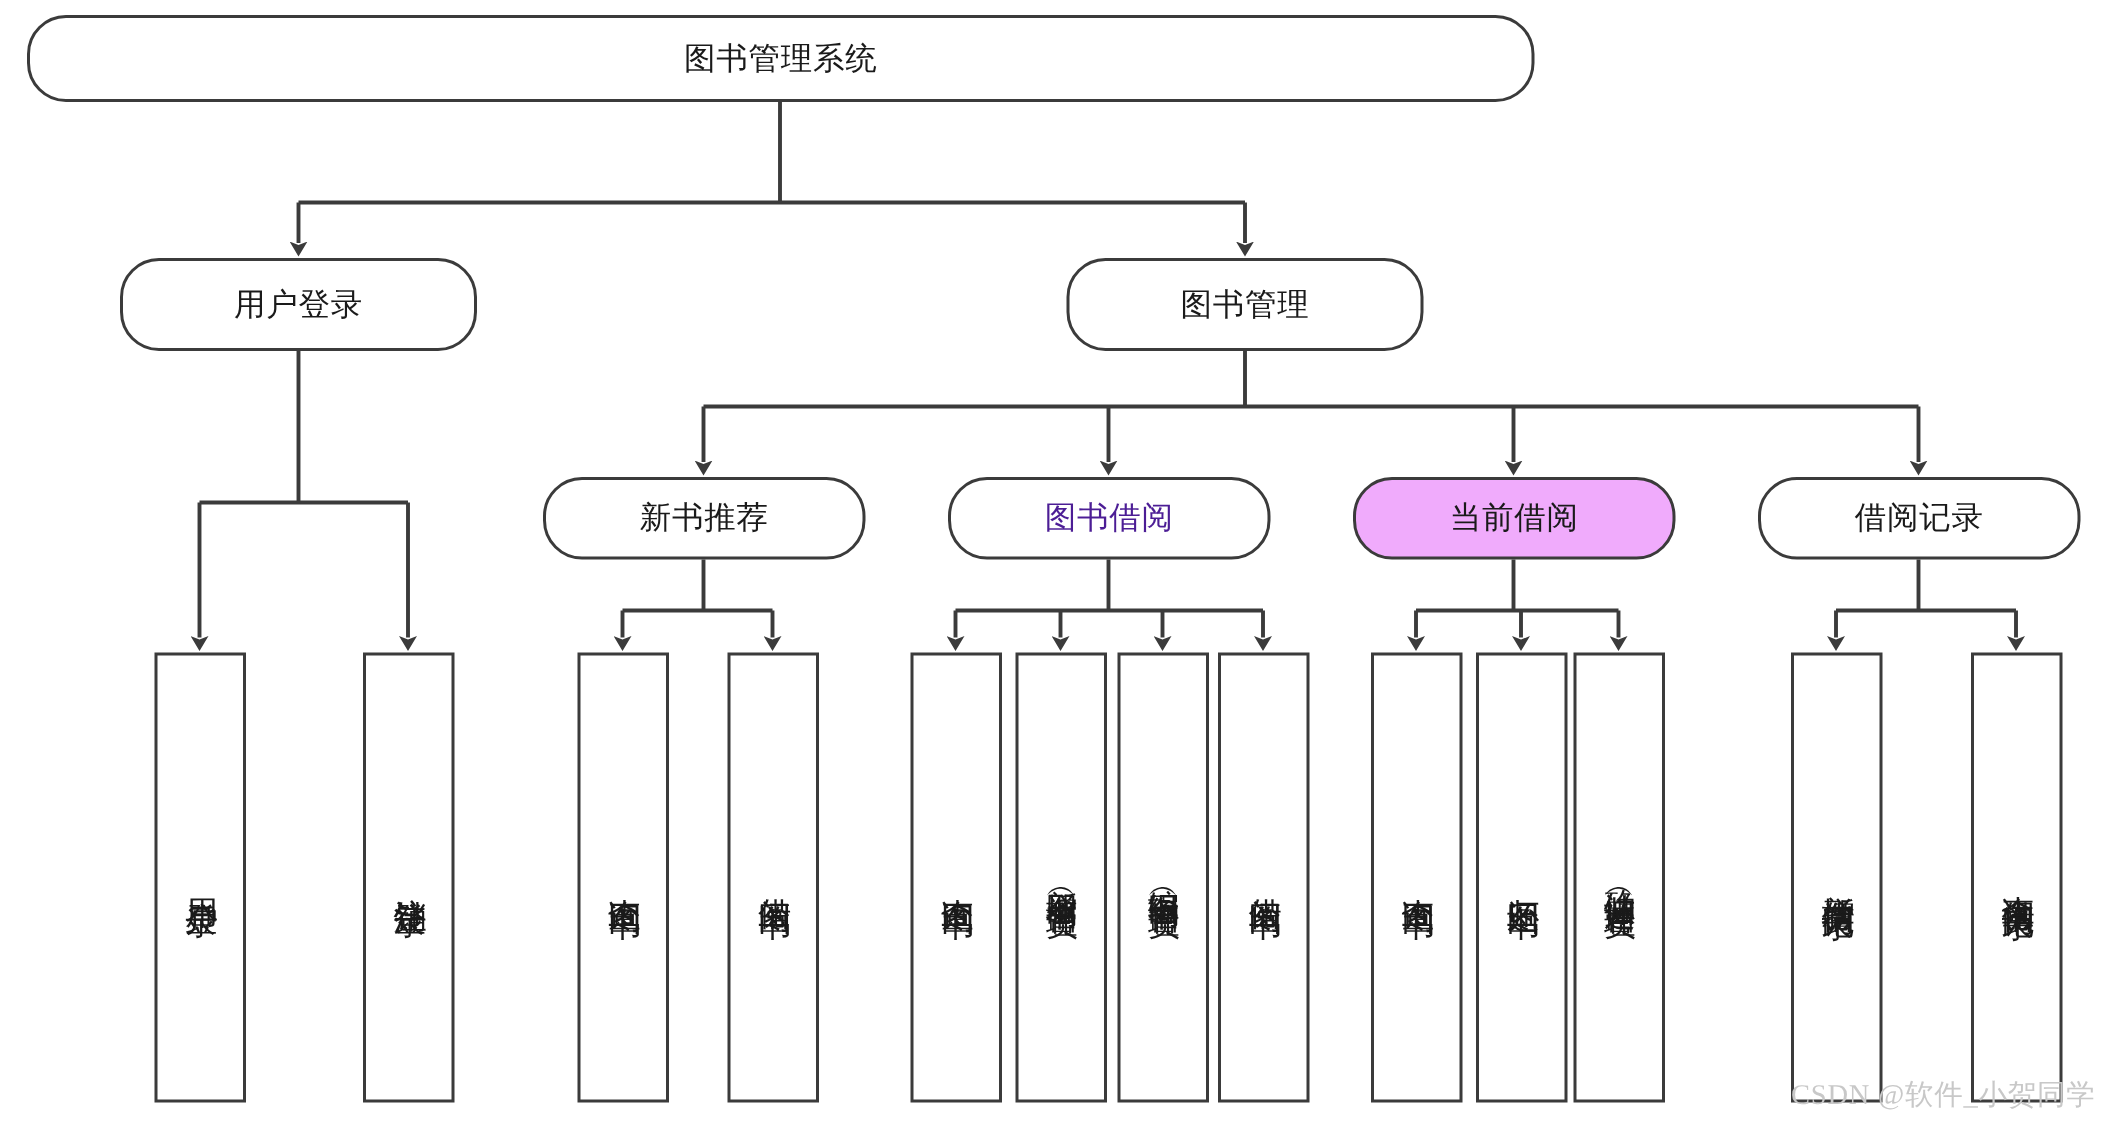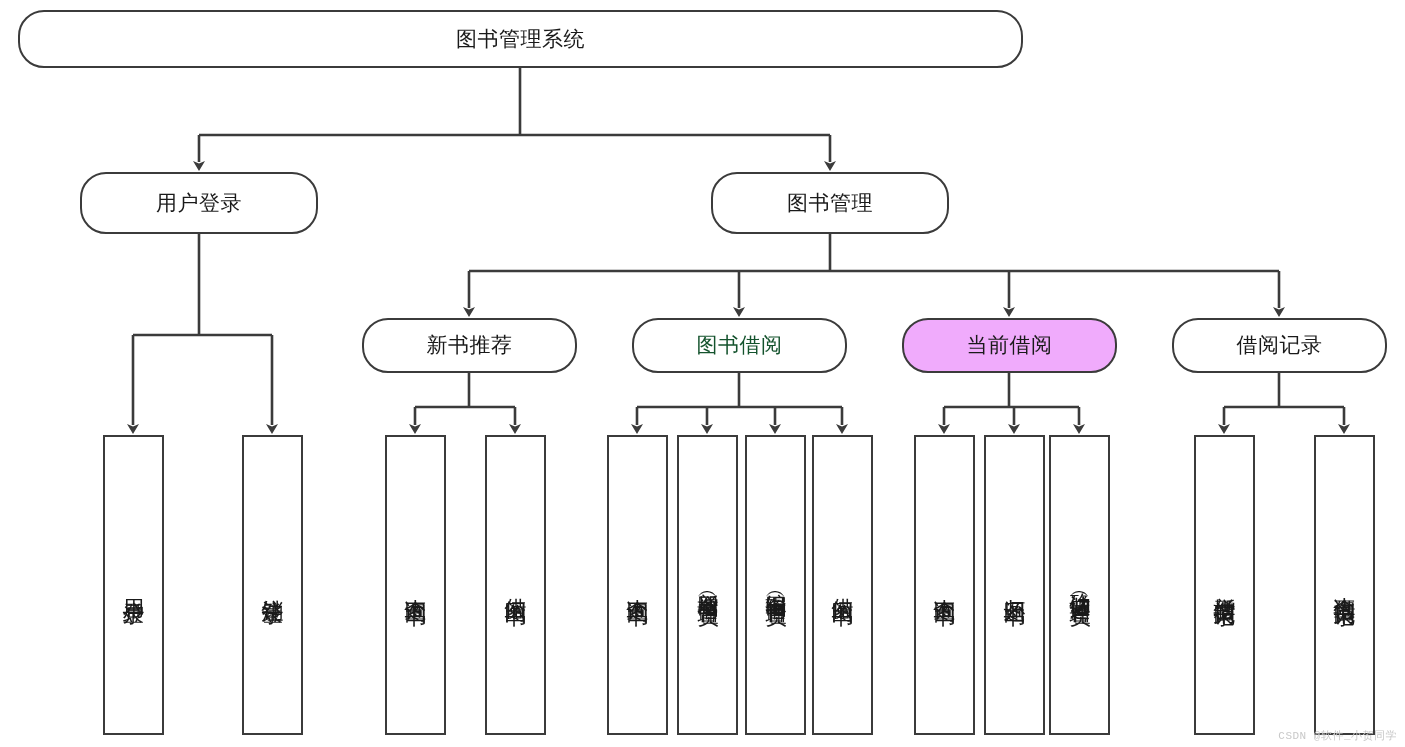--- a/index.html
+++ b/index.html
@@ -58,25 +58,25 @@
     left: 0;
     top: 0;
     width: 1405px;
     height: 747px;
     pointer-events: none;
   }
   .wm {
     position: absolute;
     right: 8px;
     bottom: 4px;
-    font-size: 11px;
+    font-size: 19px;
     color: #c8c8c8;
     letter-spacing: 0.5px;
     white-space: nowrap;
-    font-family: Liberation Mono, monospace;
+    font-family: Liberation Serif, serif;
   }
 </style>
 </head>
 <body>
 
 <div id="canvas">
 
   <svg class="edges" viewBox="0 0 1405 747" xmlns="http://www.w3.org/2000/svg">
     <defs>
       <marker id="arrow" markerWidth="10" markerHeight="12" refX="1" refY="6" orient="auto" markerUnits="userSpaceOnUse">
@@ -134,21 +134,21 @@
   <div class="node h" id="node-l1-0" style="left: 80px; top: 172px; width: 238px; height: 62px; border-color: rgb(59, 59, 59); background: rgb(255, 255, 255); color: rgb(26, 26, 26);">
     <span class="label">用户登录</span>
   </div>
   <div class="node h" id="node-l2-0" style="left: 362px; top: 318px; width: 215px; height: 55px; border-color: rgb(59, 59, 59); background: rgb(255, 255, 255); color: rgb(26, 26, 26);">
     <span class="label">新书推荐</span>
   </div>
 
   <div class="node h" id="node-l1-1" style="left: 711px; top: 172px; width: 238px; height: 62px; border-color: rgb(59, 59, 59); background: rgb(255, 255, 255); color: rgb(26, 26, 26);">
     <span class="label">图书管理</span>
   </div>
-  <div class="node h" id="node-l2-1" style="left: 632px; top: 318px; width: 215px; height: 55px; border-color: rgb(59, 59, 59); background: rgb(255, 255, 255); color: #14532d;">
+  <div class="node h" id="node-l2-1" style="left: 632px; top: 318px; width: 215px; height: 55px; border-color: rgb(59, 59, 59); background: rgb(255, 255, 255); color: #4c1d95;">
     <span class="label">图书借阅</span>
   </div>
   <div class="node h" id="node-l2-2" style="left: 902px; top: 318px; width: 215px; height: 55px; border-color: rgb(59, 59, 59); background: #f0abfc; color: rgb(26, 26, 26);">
     <span class="label">当前借阅</span>
   </div>
   <div class="node h" id="node-l2-3" style="left: 1172px; top: 318px; width: 215px; height: 55px; border-color: rgb(59, 59, 59); background: rgb(255, 255, 255); color: rgb(26, 26, 26);">
     <span class="label">借阅记录</span>
   </div>
 
   <div class="node v" id="node-leaf-0" style="left: 103px; top: 435px; width: 61px; height: 300px; border-color: rgb(59, 59, 59); background: rgb(255, 255, 255); color: rgb(26, 26, 26);">

